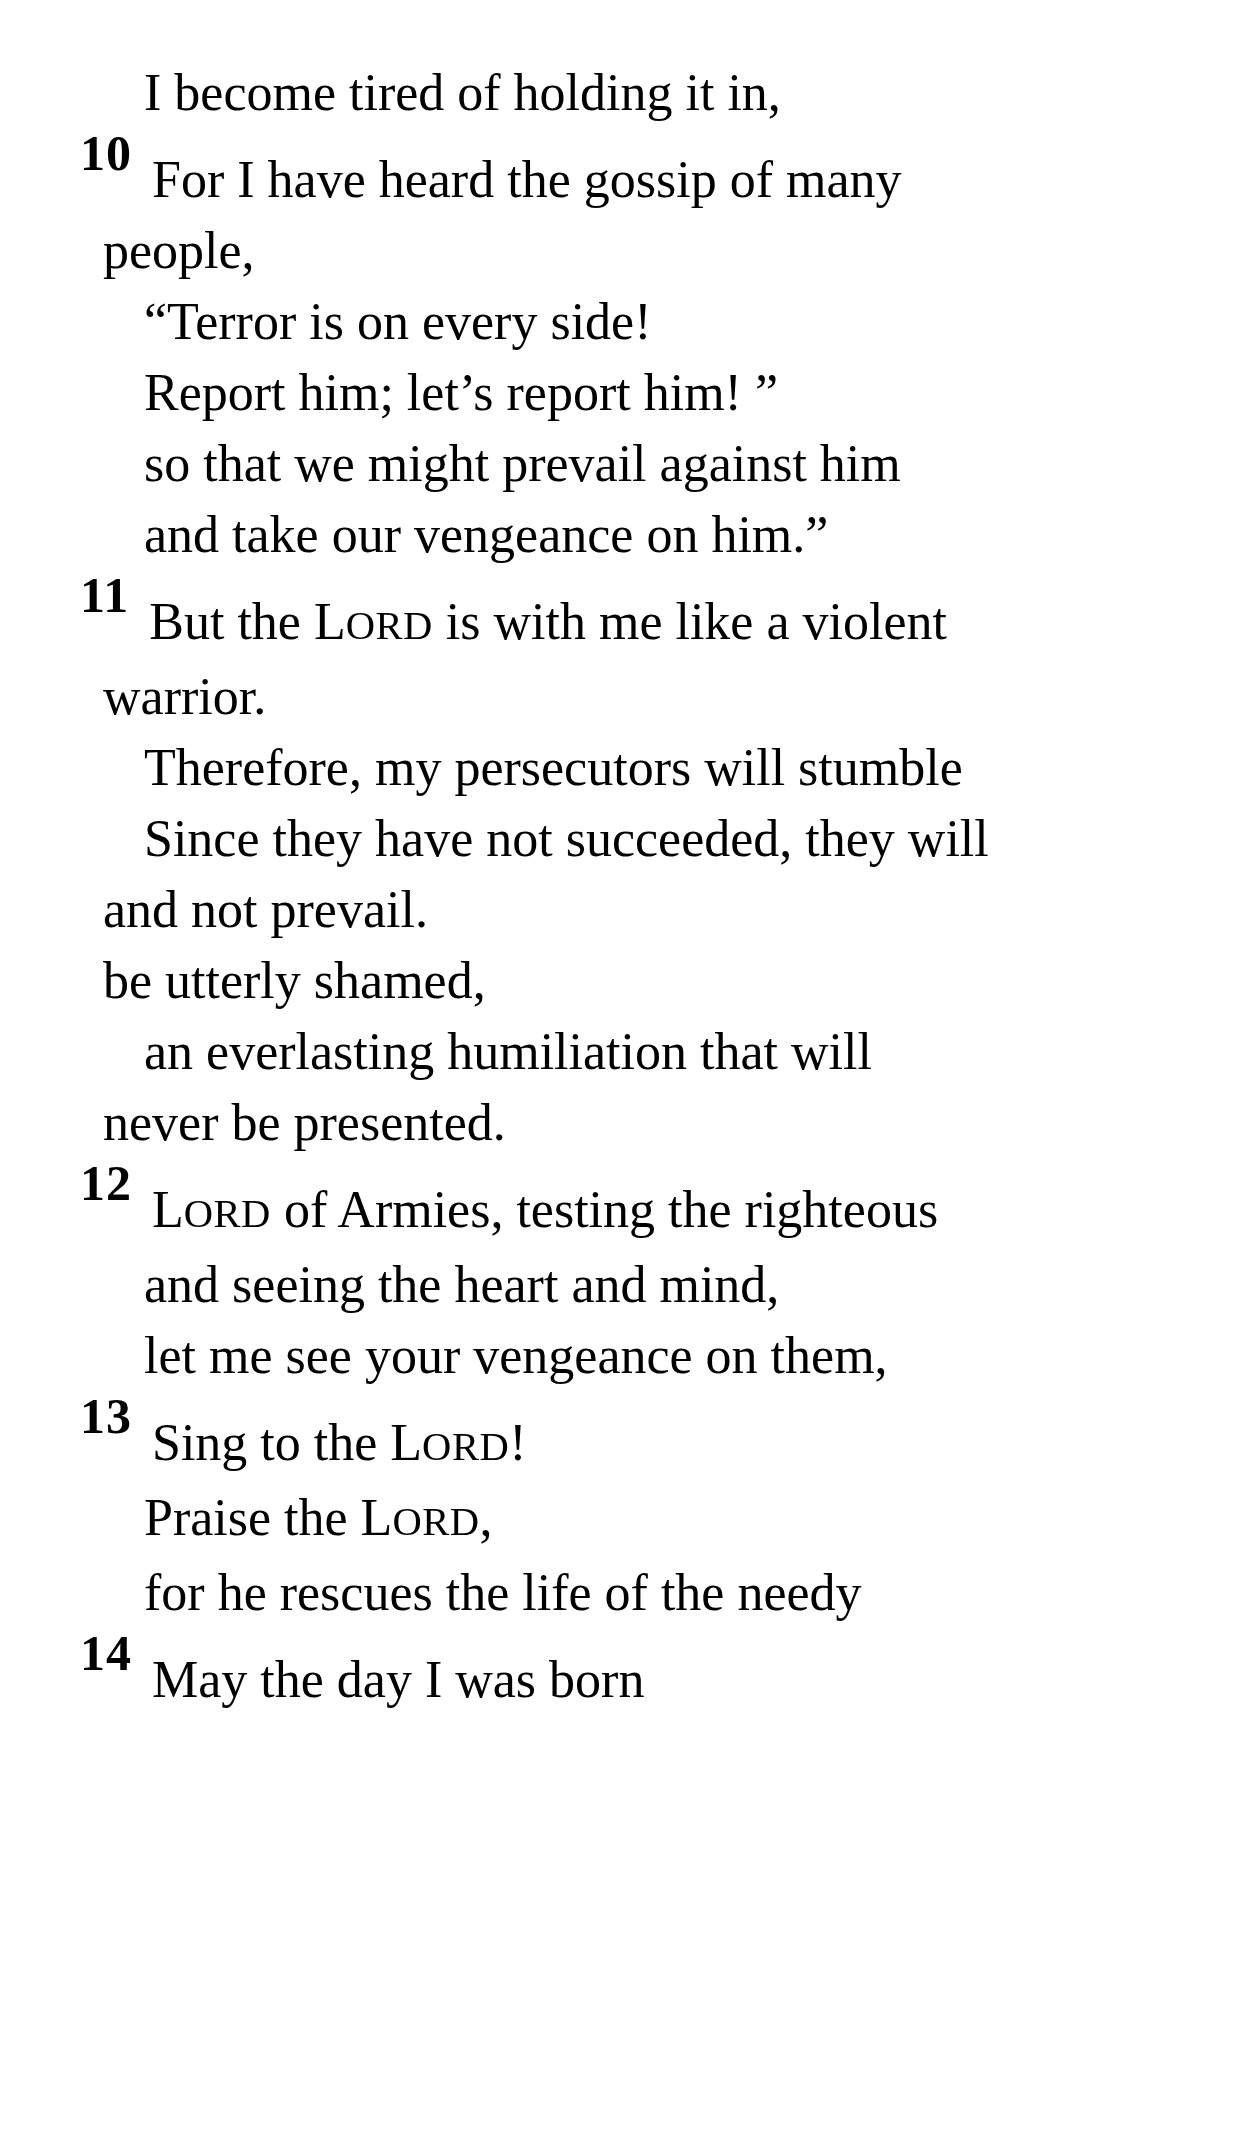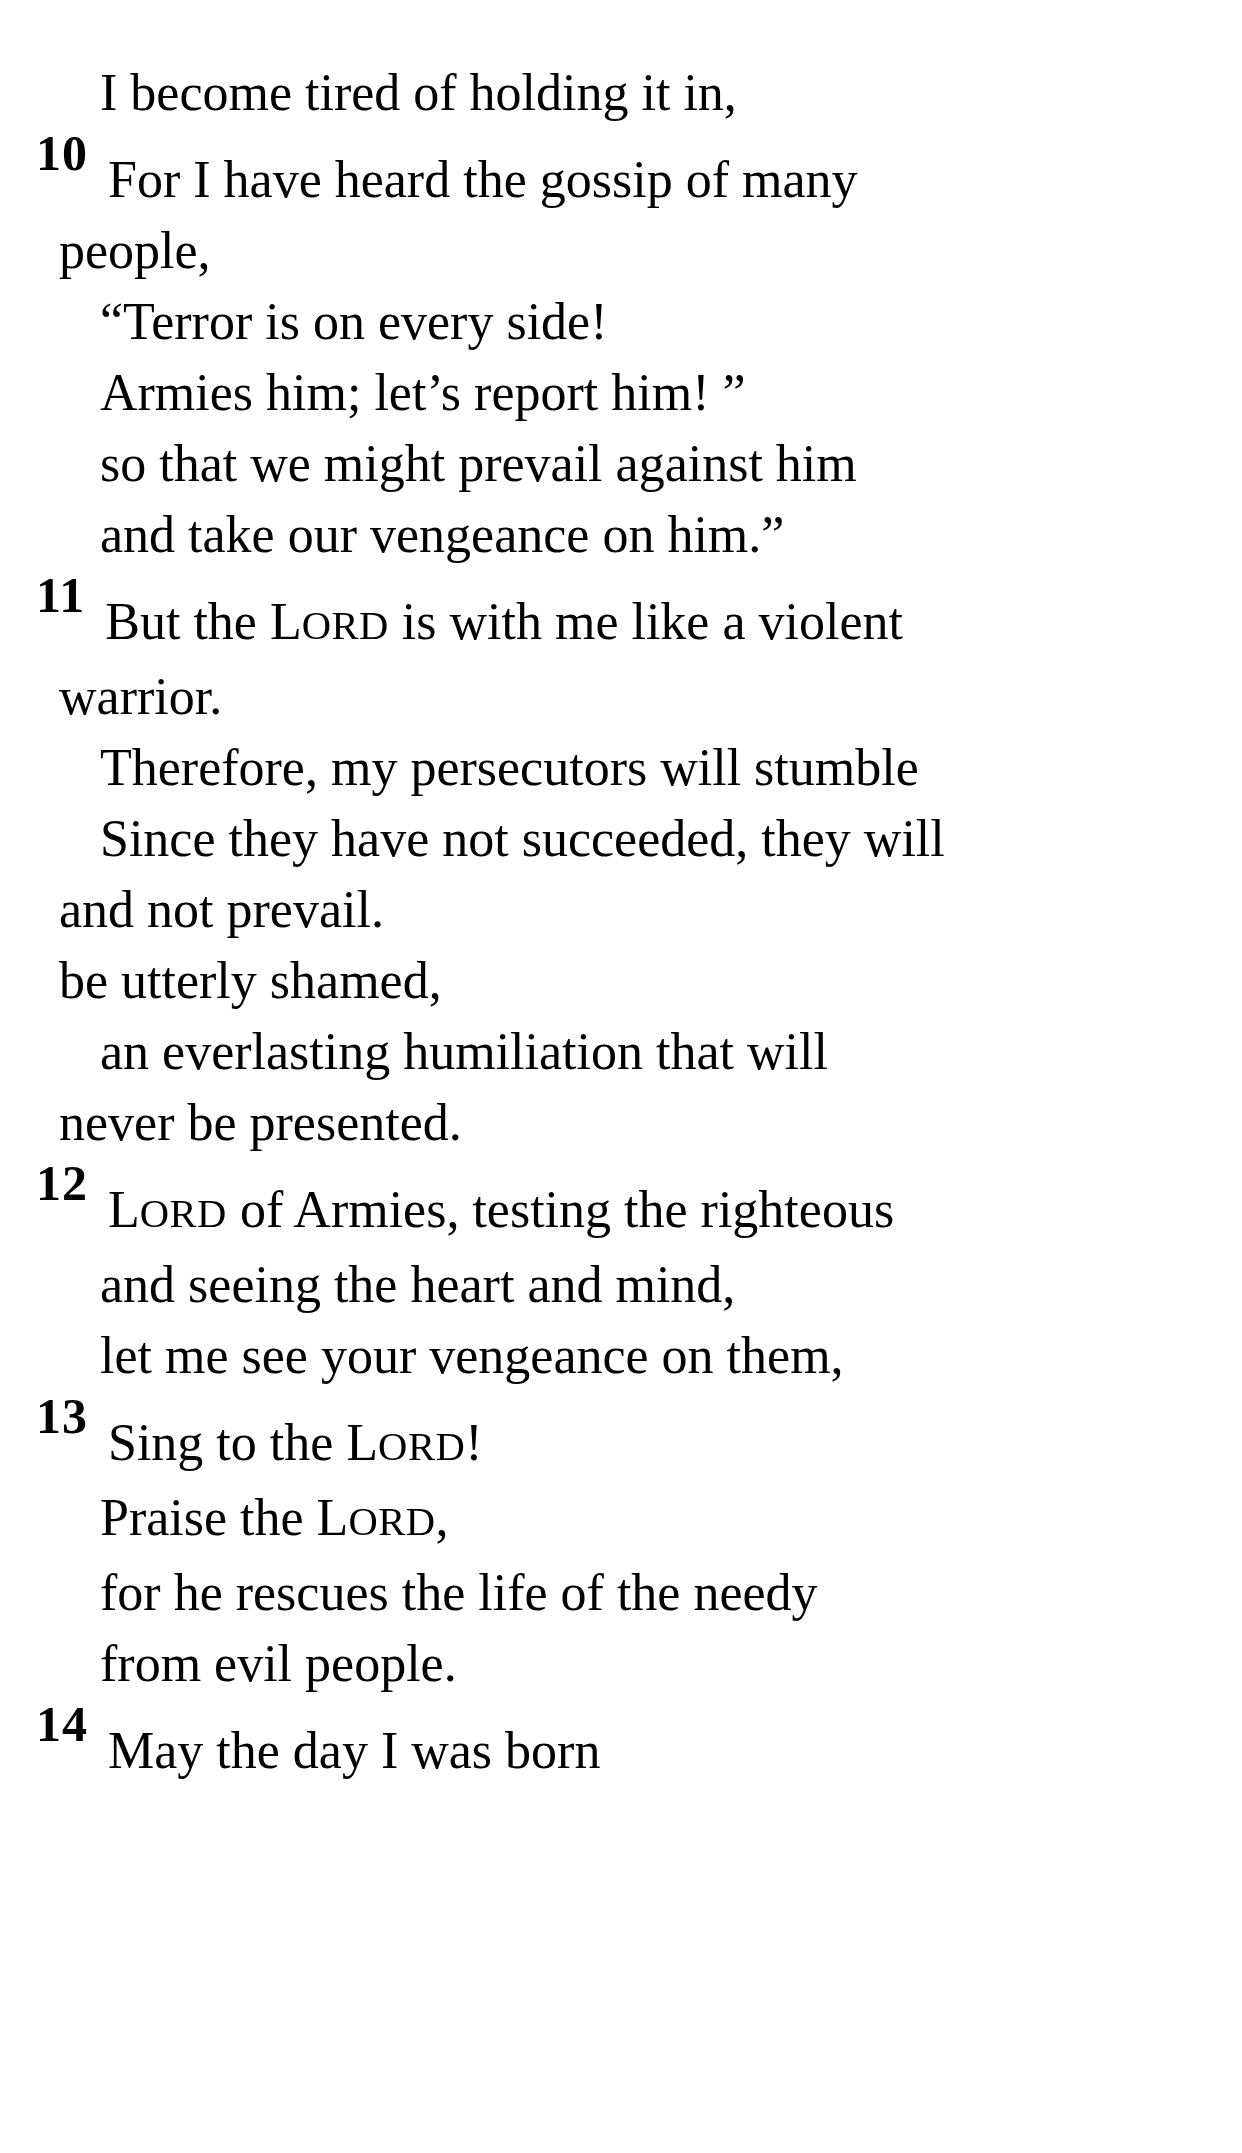--- a/index.html
+++ b/index.html
@@ -10,21 +10,21 @@
   .screen {
     position: relative;
     width: 1242px;
     height: 2153px;
     background: #ffffff;
     overflow: hidden;
     font-family: "Liberation Serif", serif;
     color: #000000;
   }
   .passage {
-    padding: 57px 20px 0 56px;
+    padding: 57px 20px 0 100px;
     font-size: 52px;
     line-height: 71px;
     white-space: nowrap;
     font-family: Liberation Serif, serif;
   }
   
   .pline.line { text-indent: 44px; }
   
   .pline.wrap { text-indent: 3px; }
   
@@ -46,33 +46,32 @@
 </style>
 </head>
 <body>
 
 <div class="screen">
   <div class="passage" id="passage">
       <div class="pline line">I become tired of holding it in,</div>
       <div class="pline verse"><span class="vnum">10</span>For I have heard the gossip of many</div>
       <div class="pline wrap">people,</div>
       <div class="pline line">“Terror is on every side!</div>
-      <div class="pline line">Armies him; let’s report him! ”</div>
+      <div class="pline line">Report him; let’s report him! ”</div>
       <div class="pline line">so that we might prevail against him</div>
       <div class="pline line">and take our vengeance on him.”</div>
       <div class="pline verse"><span class="vnum">11</span>But the <span class="sc">L<span class="sc-rest">ORD</span></span> is with me like a violent</div>
       <div class="pline wrap">warrior.</div>
       <div class="pline line">Therefore, my persecutors will stumble</div>
       <div class="pline line">Since they have not succeeded, they will</div>
       <div class="pline wrap">and not prevail.</div>
       <div class="pline wrap">be utterly shamed,</div>
       <div class="pline line">an everlasting humiliation that will</div>
       <div class="pline wrap">never be presented.</div>
       <div class="pline verse"><span class="vnum">12</span><span class="sc">L<span class="sc-rest">ORD</span></span> of Armies, testing the righteous</div>
       <div class="pline line">and seeing the heart and mind,</div>
       <div class="pline line">let me see your vengeance on them,</div>
       <div class="pline verse"><span class="vnum">13</span>Sing to the <span class="sc">L<span class="sc-rest">ORD</span></span>!</div>
       <div class="pline line">Praise the <span class="sc">L<span class="sc-rest">ORD</span></span>,</div>
       <div class="pline line">for he rescues the life of the needy</div>
-      <div class="pline line">from evil people.</div>
       <div class="pline verse"><span class="vnum">14</span>May the day I was born</div>
     </div>
 </div>
 
 </body></html>

